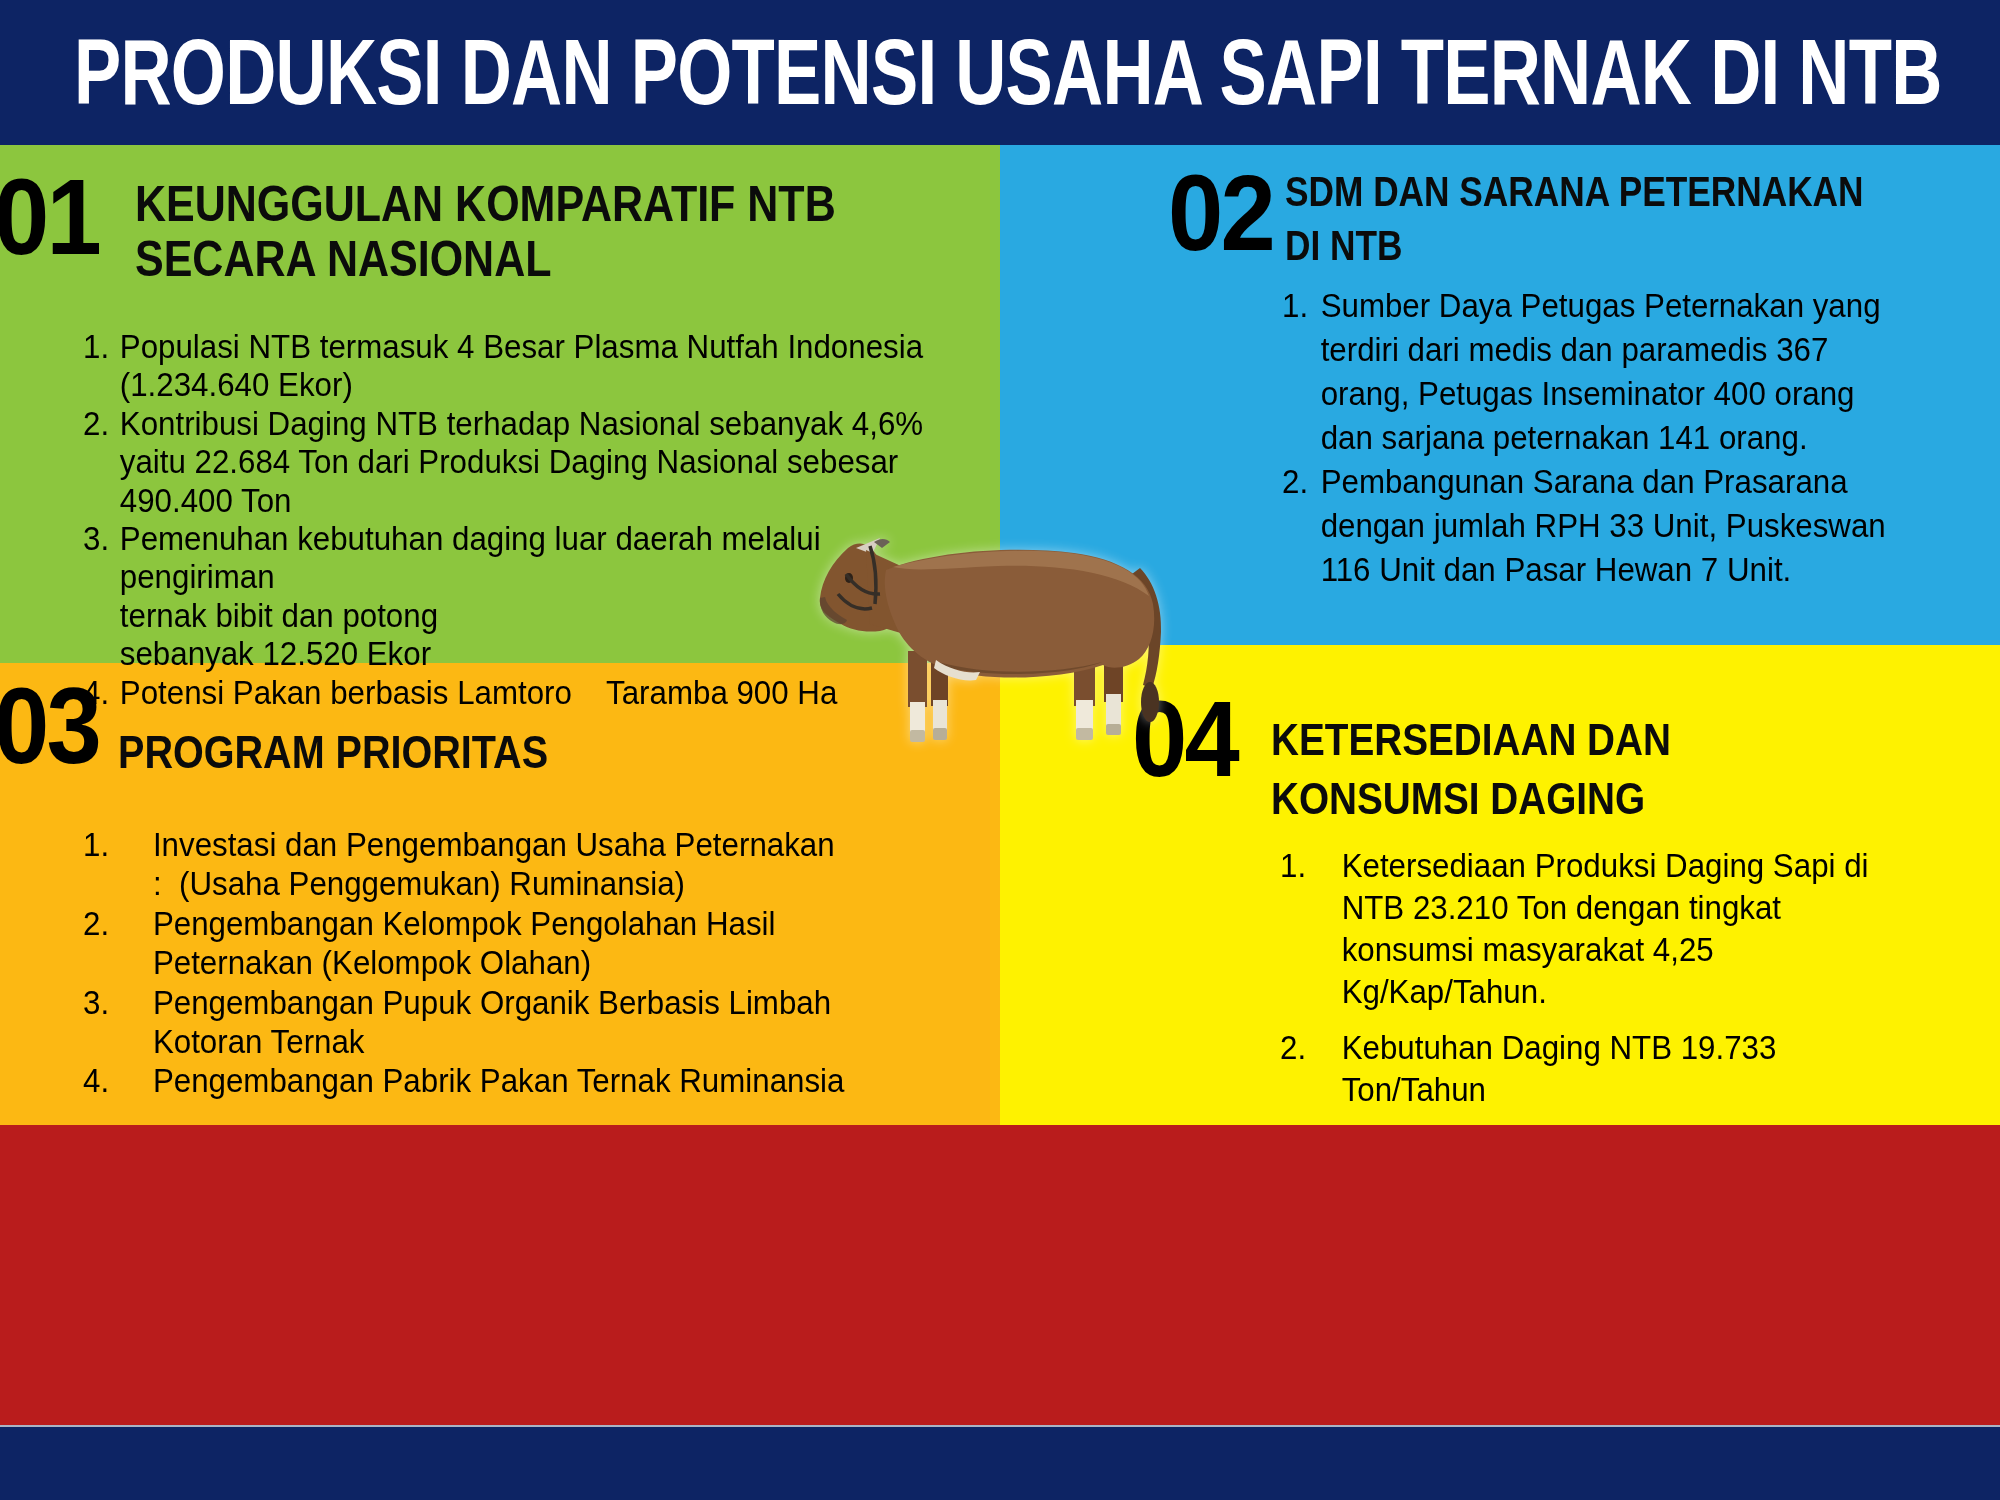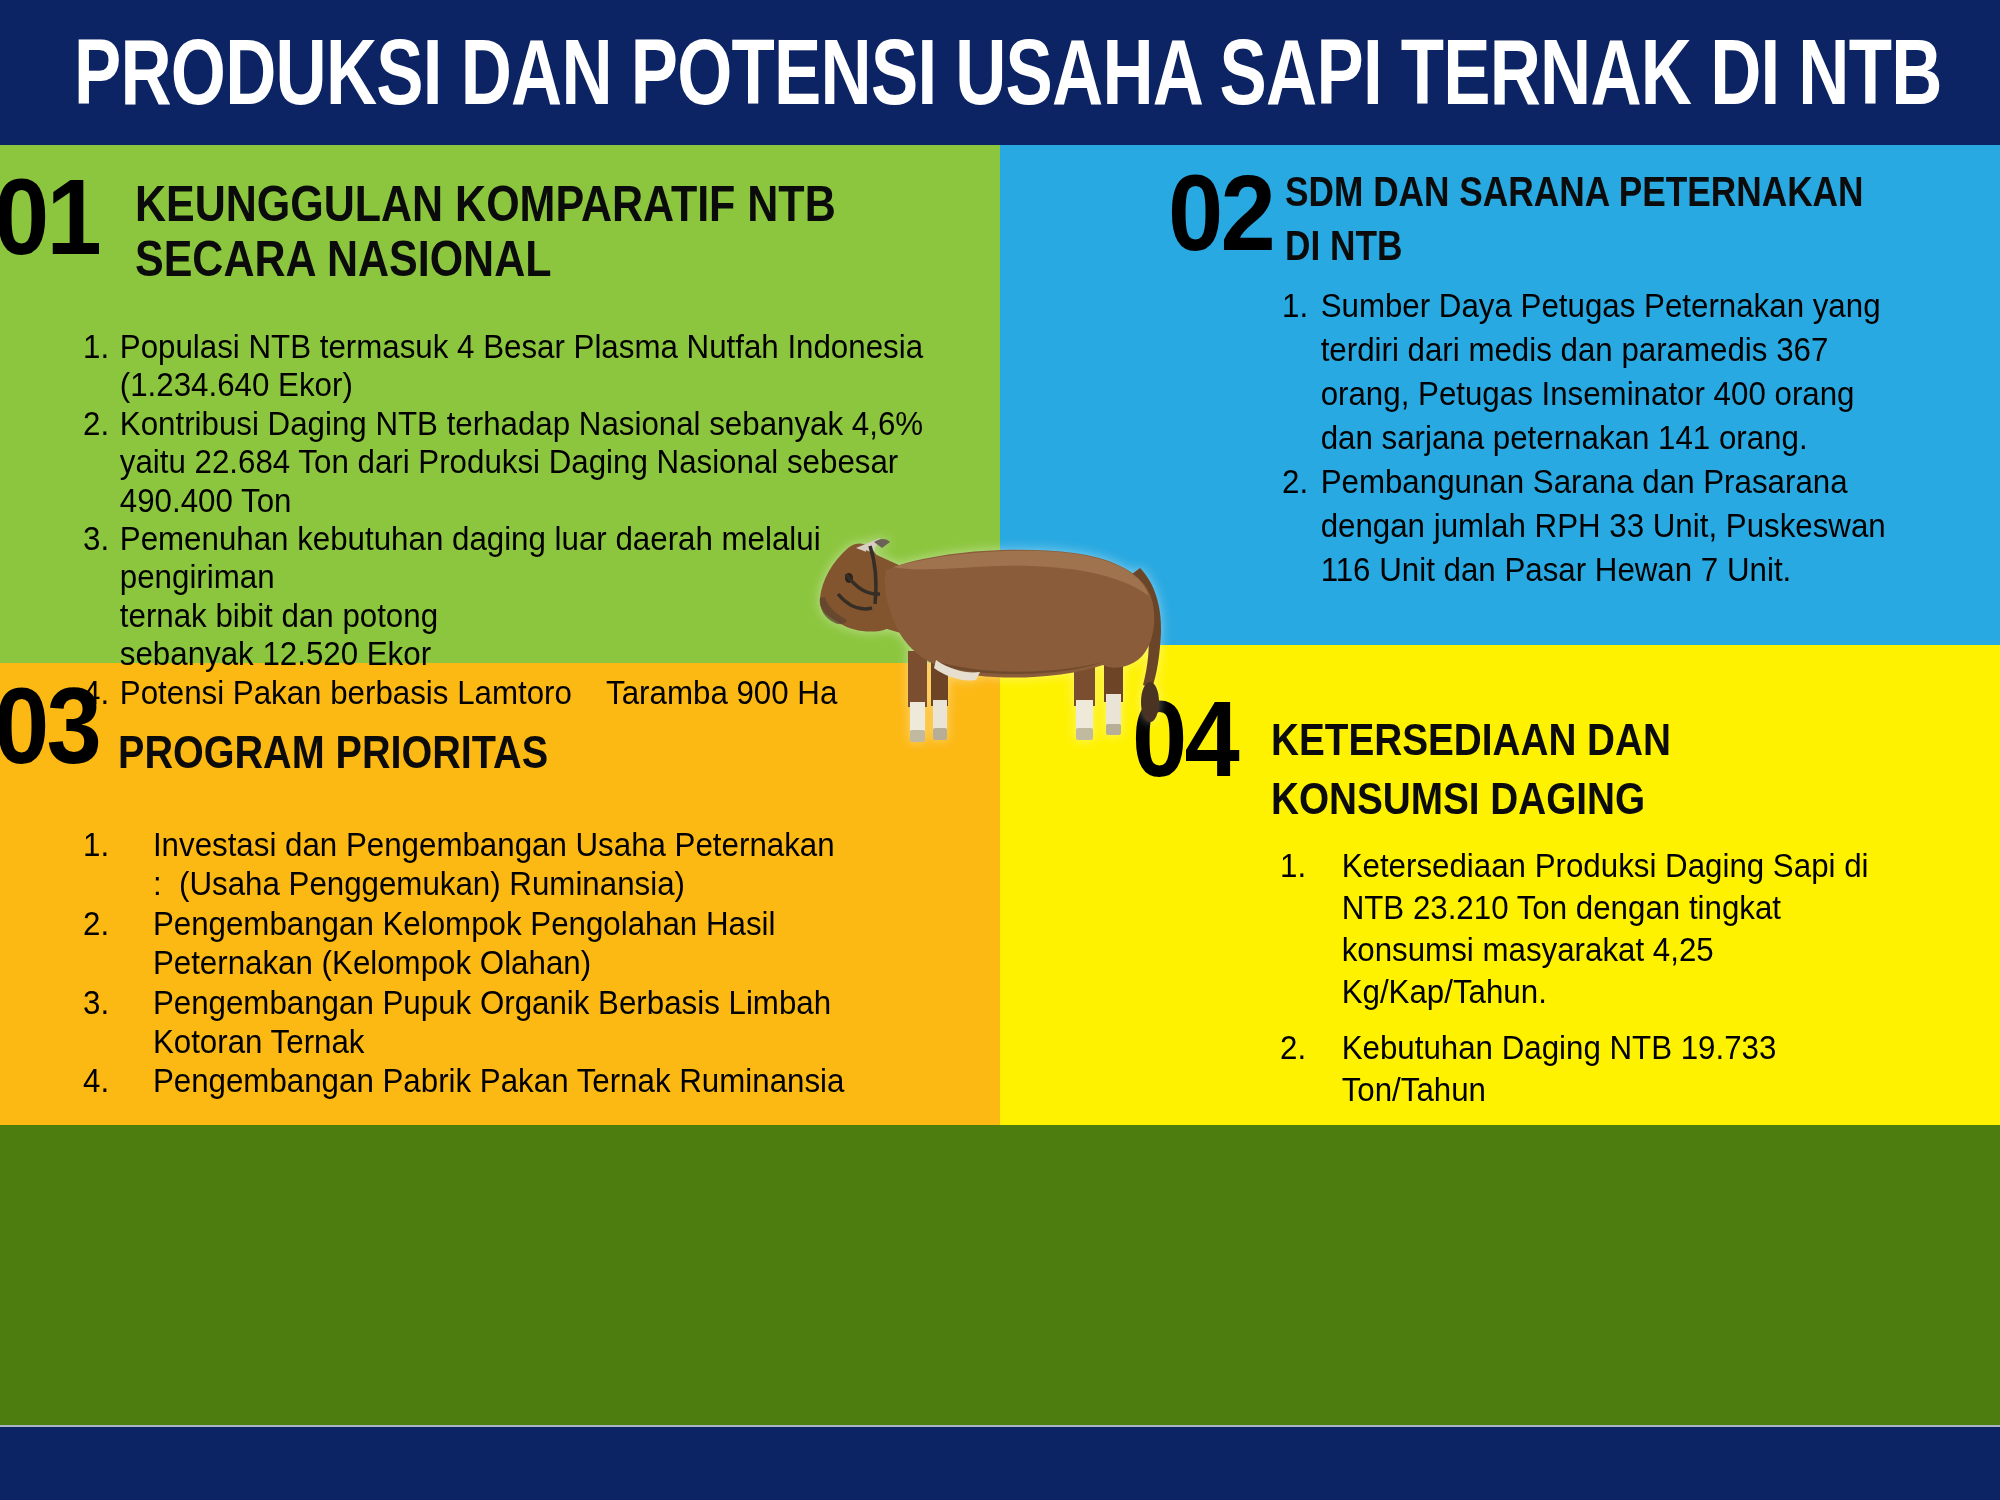--- a/index.html
+++ b/index.html
@@ -1,17 +1,17 @@
 <!DOCTYPE html>
 <html><head>
 <meta charset="utf-8">
 <style>
   html,body{margin:0;padding:0;background:#6b6b6b;}
   #slide{
-    position:relative;width:2000px;height:1500px;overflow:hidden;background:#4d7c0f;
+    position:relative;width:2000px;height:1500px;overflow:hidden;background:#b91c1c;
     font-family:"Liberation Sans","DejaVu Sans",sans-serif;color:#000;
   }
   .abs{position:absolute;}
   
   #header{left:0;top:0;width:2000px;height:145px;background:#0d2464;}
   #title{
     left:74px;top:22px;font-size:92px;font-weight:bold;color:#ffffff;white-space:nowrap;
     transform:scaleX(.77);transform-origin:0 0;letter-spacing:-1px;line-height:1.1;
   }
   #footer{left:0;top:1425px;width:2000px;height:75px;background:#0d2464;border-top:2px solid #aab4c4;}

